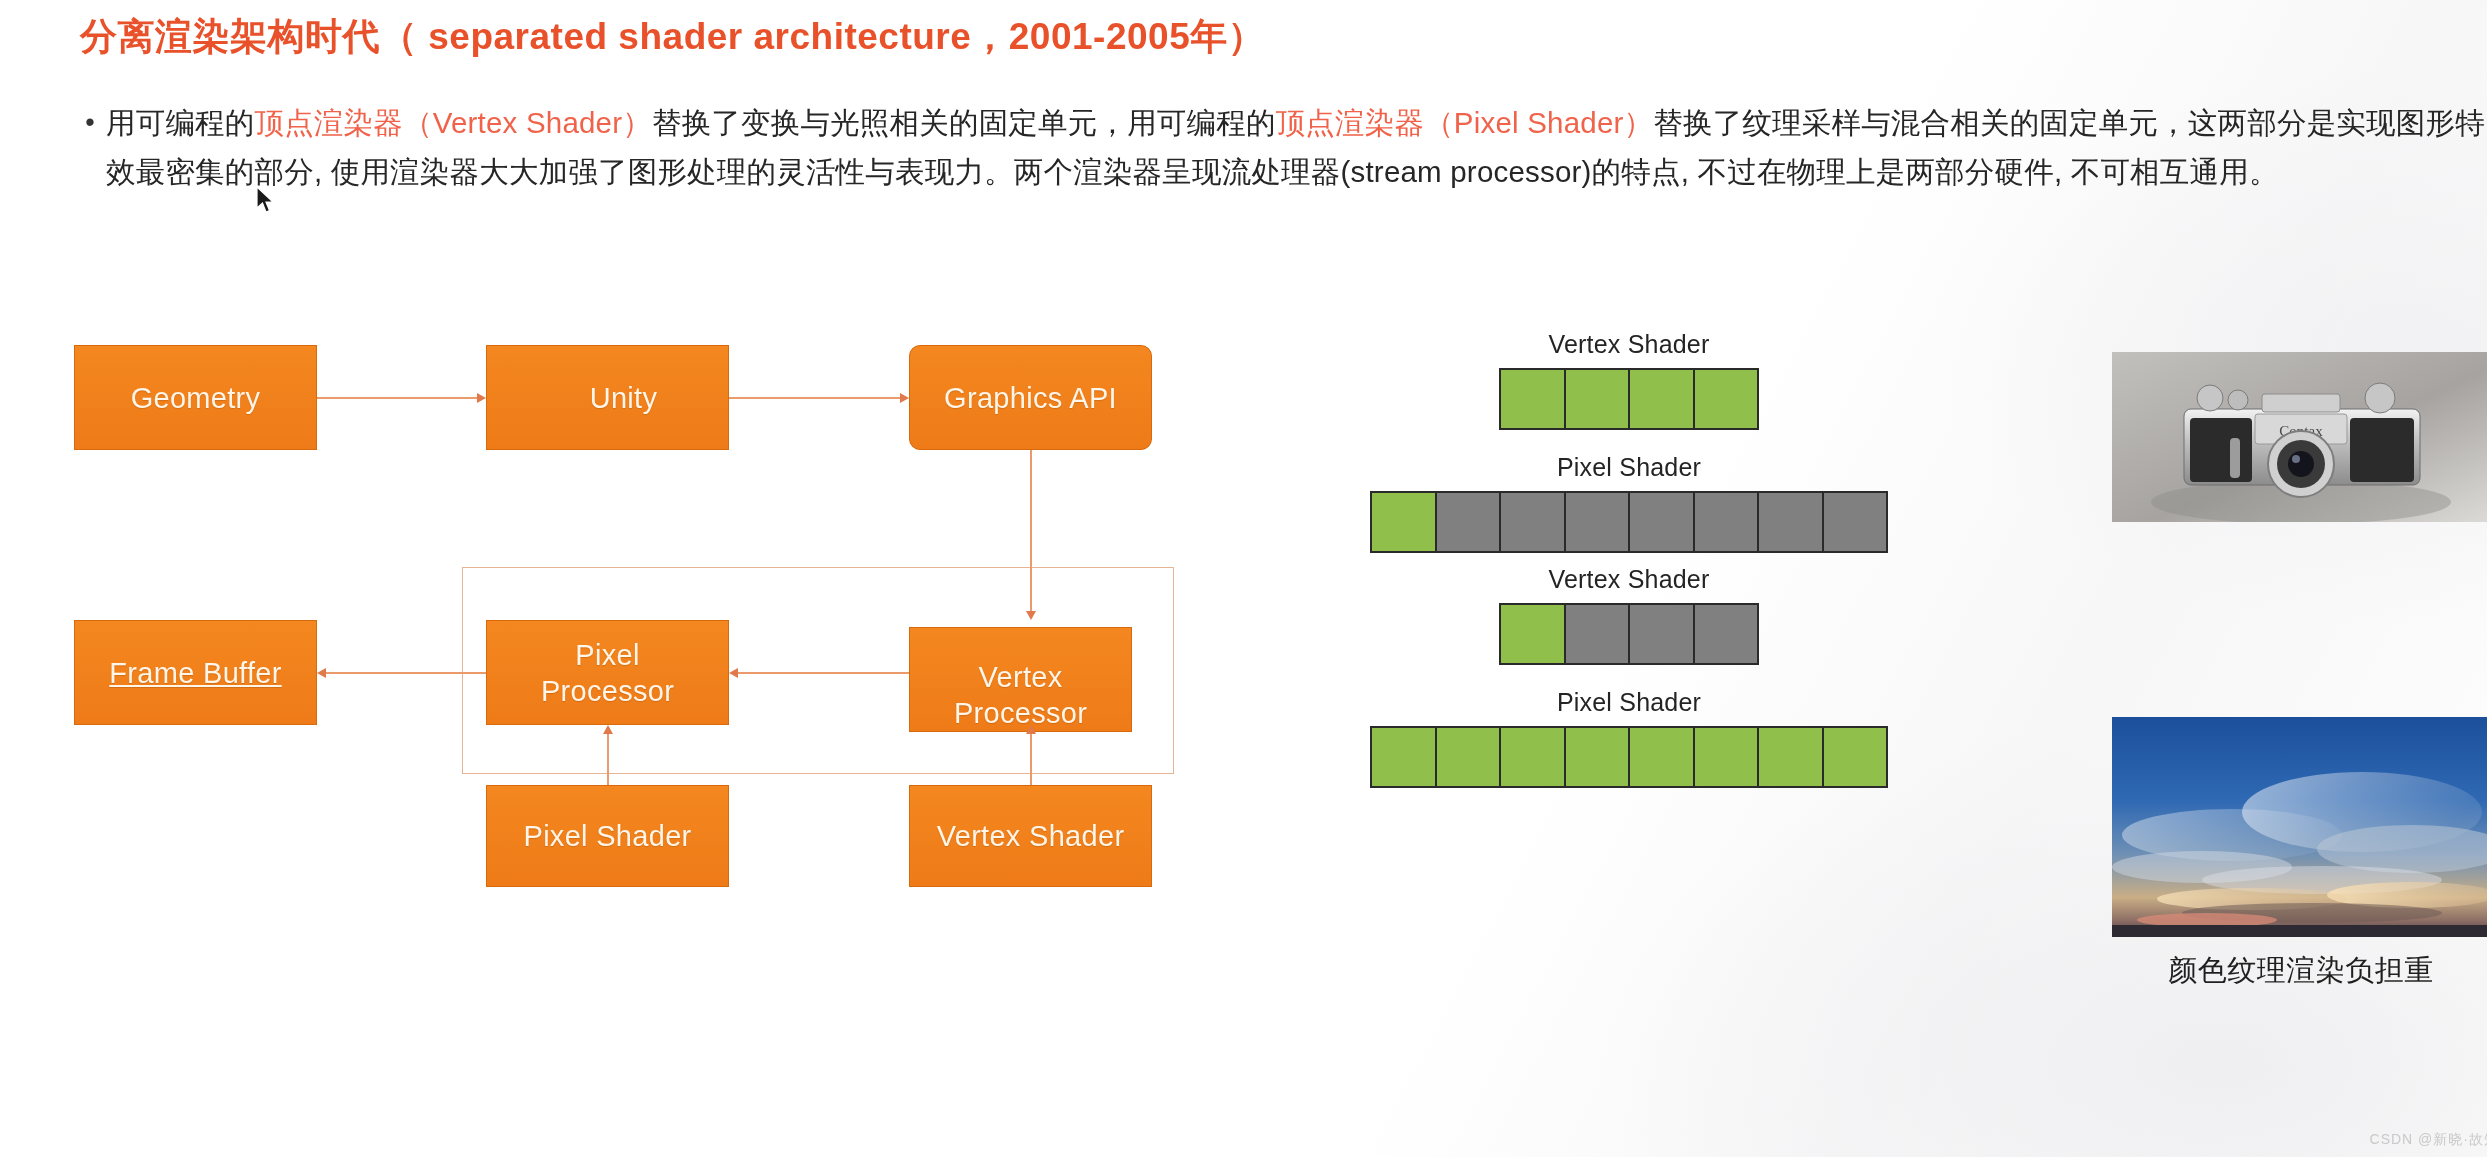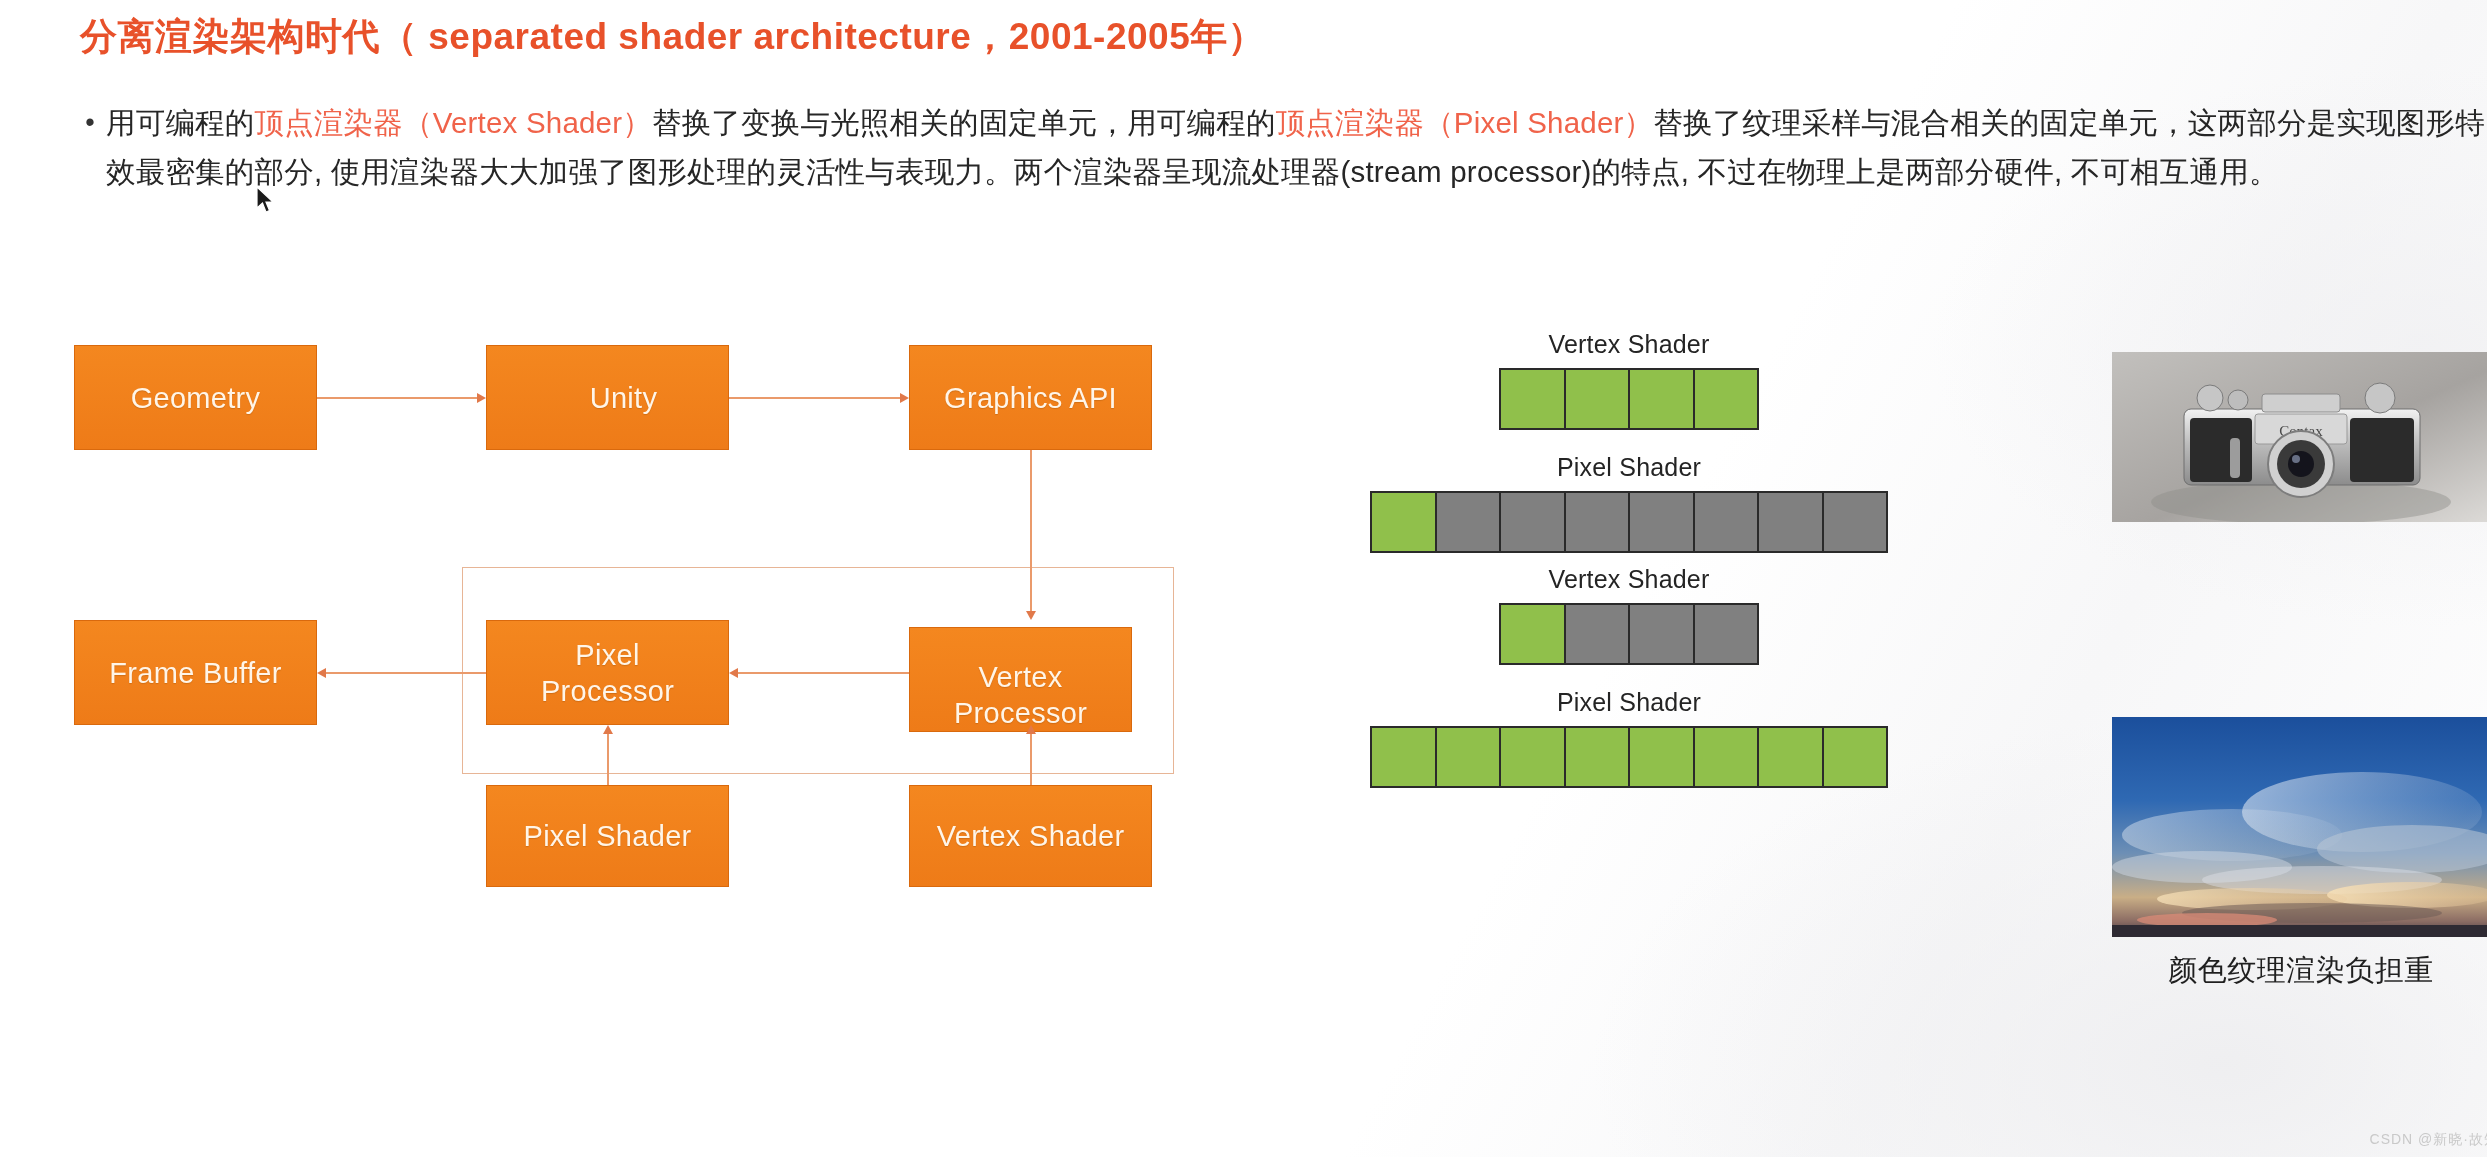--- a/index.html
+++ b/index.html
@@ -193,25 +193,25 @@
 
     <div id="shader-file-box"></div>
     <div id="shader-file-label">Shader File</div>
 
     <div class="obox" style="left:40px;  top:0px;   width:243px; height:105px;">
         <span>Geometry</span>
       </div>
     <div class="obox" style="left:452px; top:0px;   width:243px; height:105px;padding-left:32px;">
         <span>Unity</span>
       </div>
-    <div class="obox" style="left:875px; top:0px;   width:243px; height:105px;">
+    <div class="obox" style="left:875px; top:0px;   width:243px; height:105px;border-radius:11px;">
         <span>Graphics API</span>
       </div>
 
-    <div class="obox" style="left:40px;  top:275px; width:243px; height:105px;">
+    <div class="obox" style="left:40px;  top:275px; width:243px; height:105px;text-decoration:underline;">
         <span>Frame Buffer</span>
       </div>
     <div class="obox" style="left:452px; top:275px; width:243px; height:105px; white-space:pre-line;"><span>Pixel
 Processor</span></div>
     <div class="obox" style="left:875px; top:282px; width:223px; height:105px; white-space:pre-line;align-items:flex-end;"><span>Vertex
 Processor</span></div>
 
     <div class="obox" style="left:452px; top:440px; width:243px; height:102px;">
         <span>Pixel Shader</span>
       </div>

